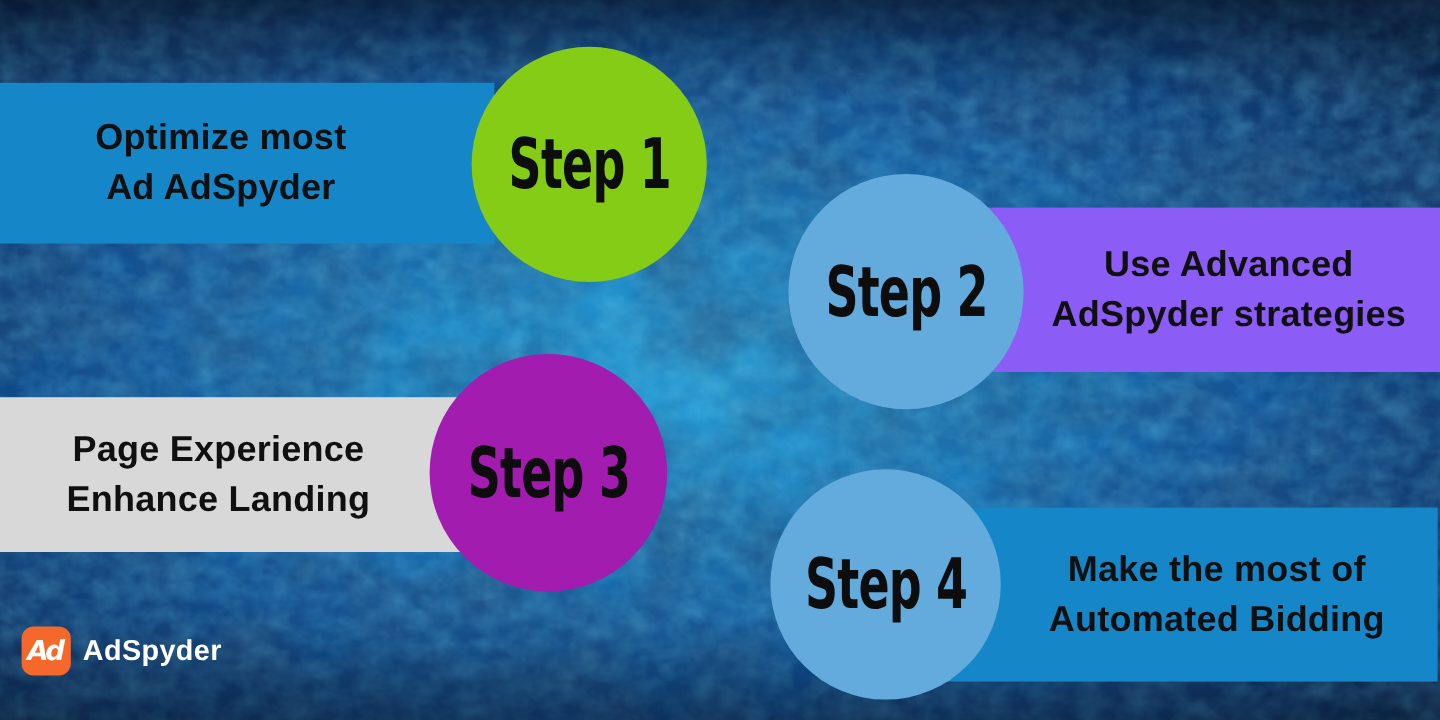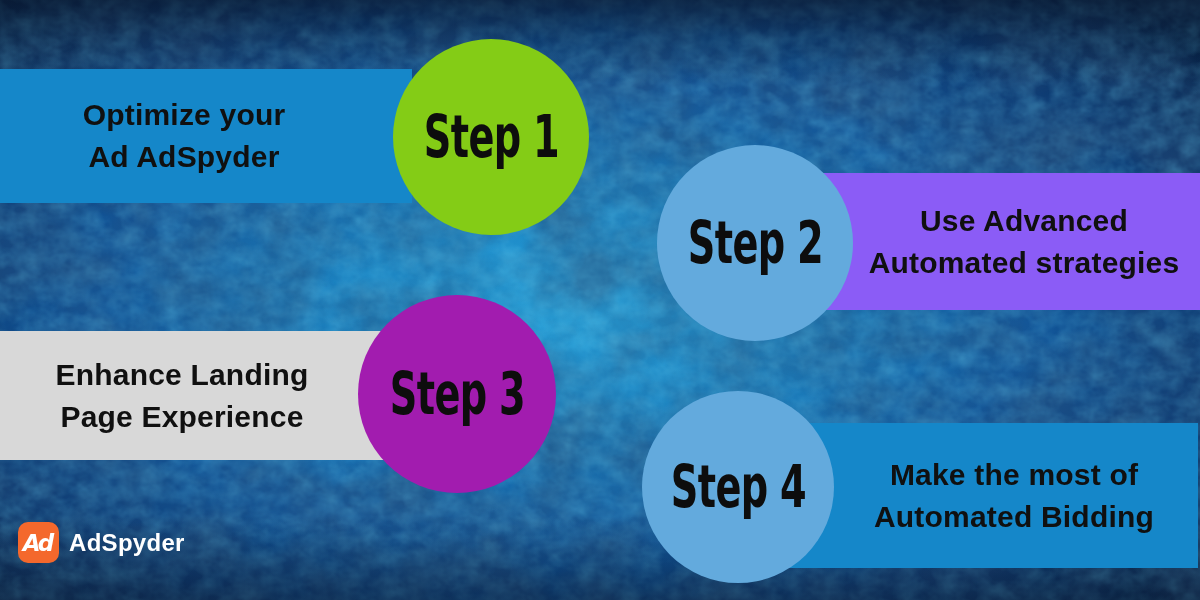--- a/index.html
+++ b/index.html
@@ -90,42 +90,42 @@
       </filter>
     </defs>
     <rect width="1200" height="600" fill="url(#glow)"></rect>
     <rect width="1200" height="600" filter="url(#grungeDark)" opacity="0.55"></rect>
     <rect width="1200" height="600" filter="url(#grungeLight)" opacity="0.35"></rect>
     <rect width="1200" height="600" fill="url(#vshade)"></rect>
   </svg>
 
   <div class="banner banner-1" style="background-color: rgb(21, 135, 201);">
     <div class="banner-title">
-      <div>Optimize your</div>
+      <div>Optimize most</div>
       <div>Ad AdSpyder</div>
     </div>
   </div>
   <div class="step-circle circle-1" style="background-color: #84cc16;">
     <div class="step-label">Step 1</div>
   </div>
 
   <div class="banner banner-2" style="background-color: #8b5cf6;">
     <div class="banner-title">
       <div>Use Advanced</div>
-      <div>Automated strategies</div>
+      <div>AdSpyder strategies</div>
     </div>
   </div>
   <div class="step-circle circle-2" style="background-color: rgb(99, 170, 221);">
     <div class="step-label">Step 2</div>
   </div>
 
   <div class="banner banner-3" style="background-color: rgb(216, 216, 216);">
     <div class="banner-title">
+      <div>Page Experience</div>
       <div>Enhance Landing</div>
-      <div>Page Experience</div>
     </div>
   </div>
   <div class="step-circle circle-3" style="background-color: #a21caf;">
     <div class="step-label">Step 3</div>
   </div>
 
   <div class="banner banner-4" style="background-color: rgb(21, 135, 201);">
     <div class="banner-title">
       <div>Make the most of</div>
       <div>Automated Bidding</div>

